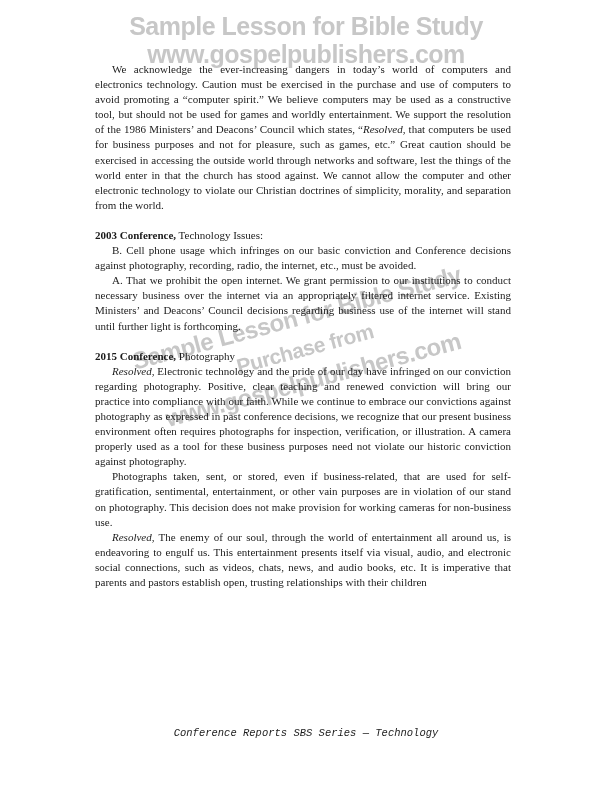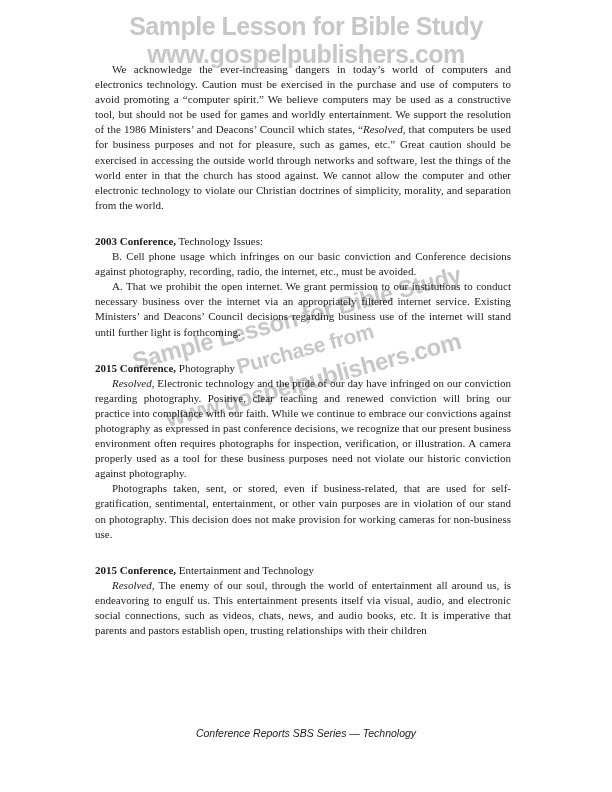--- a/index.html
+++ b/index.html
@@ -58,36 +58,36 @@
     color: var(--text-color, #1b1b1b);
     font-size: 11px;
     line-height: 15.1px;
     text-align: justify;
   }
   .doc p {
     margin: 0;
     padding: 0;
   }
   .doc p.indent { text-indent: 17px; }
-  .doc p.space-before { margin-top: 21px; }
+  .doc p.space-before { margin-top: 15px; }
   .doc p.heading { text-align: left; }
   .run-italic { font-style: italic; }
   .run-bold { font-weight: bold; }
   .run-normal { font-style: normal; font-weight: normal; }
 
   
   .footer {
     position: absolute;
     left: 0;
     top: 727px;
     width: 100%;
     text-align: center;
     z-index: 1;
     color: var(--text-color, #1b1b1b);
-    font-family: Liberation Sans, sans-serif;
+    font-family: Liberation Mono, monospace;
     font-style: italic;
     font-size: 10.5px;
     line-height: 13px;
   }
 </style>
 </head>
 <body>
 
 <div class="page">
 
@@ -103,21 +103,20 @@
   </div>
 
   <div class="doc">
       <p class="para indent"><span class="run-normal">We acknowledge the ever-increasing dangers in today’s world of computers and electronics technology. Caution must be exercised in the purchase and use of computers to avoid promoting a “computer spirit.” We believe computers may be used as a constructive tool, but should not be used for games and worldly entertainment. We support the resolution of the 1986 Ministers’ and Deacons’ Council which states, “</span><span class="run-italic">Resolved</span><span class="run-normal">, that computers be used for business purposes and not for pleasure, such as games, etc.” Great caution should be exercised in accessing the outside world through networks and software, lest the things of the world enter in that the church has stood against. We cannot allow the computer and other electronic technology to violate our Christian doctrines of simplicity, morality, and separation from the world.</span></p>
       <p class="heading space-before"><span class="run-bold">2003 Conference,</span><span class="run-normal"> Technology Issues:</span></p>
       <p class="para indent"><span class="run-normal">B. Cell phone usage which infringes on our basic conviction and Conference decisions against photography, recording, radio, the internet, etc., must be avoided.</span></p>
       <p class="para indent"><span class="run-normal">A. That we prohibit the open internet. We grant permission to our institutions to conduct necessary business over the internet via an appropriately filtered internet service. Existing Ministers’ and Deacons’ Council decisions regarding business use of the internet will stand until further light is forthcoming.</span></p>
       <p class="heading space-before"><span class="run-bold">2015 Conference,</span><span class="run-normal"> Photography</span></p>
       <p class="para indent"><span class="run-italic">Resolved</span><span class="run-normal">, Electronic technology and the pride of our day have infringed on our conviction regarding photography. Positive, clear teaching and renewed conviction will bring our practice into compliance with our faith. While we continue to embrace our convictions against photography as expressed in past conference decisions, we recognize that our present business environment often requires photographs for inspection, verification, or illustration. A camera properly used as a tool for these business purposes need not violate our historic conviction against photography.</span></p>
       <p class="para indent"><span class="run-normal">Photographs taken, sent, or stored, even if business-related, that are used for self-gratification, sentimental, entertainment, or other vain purposes are in violation of our stand on photography. This decision does not make provision for working cameras for non-business use.</span></p>
-      <p class="heading space-before"><span class="run-bold">2015 Conference,</span><span class="run-normal"> Entertainment and Technology</span></p>
       <p class="para indent"><span class="run-italic">Resolved</span><span class="run-normal">, The enemy of our soul, through the world of entertainment all around us, is endeavoring to engulf us. This entertainment presents itself via visual, audio, and electronic social connections, such as videos, chats, news, and audio books, etc. It is imperative that parents and pastors establish open, trusting relationships with their children</span></p>
     </div>
 
   <div class="footer">
     <span>Conference Reports SBS Series — Technology</span>
   </div>
 
 </div>
 
 </body></html>

